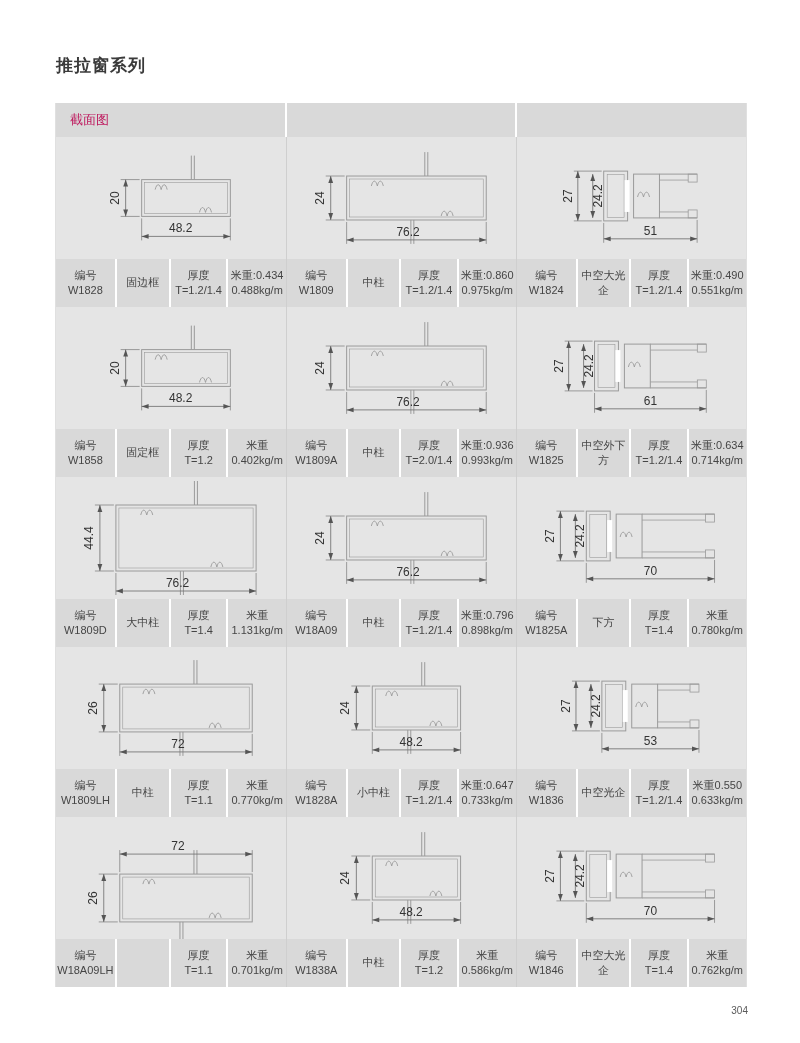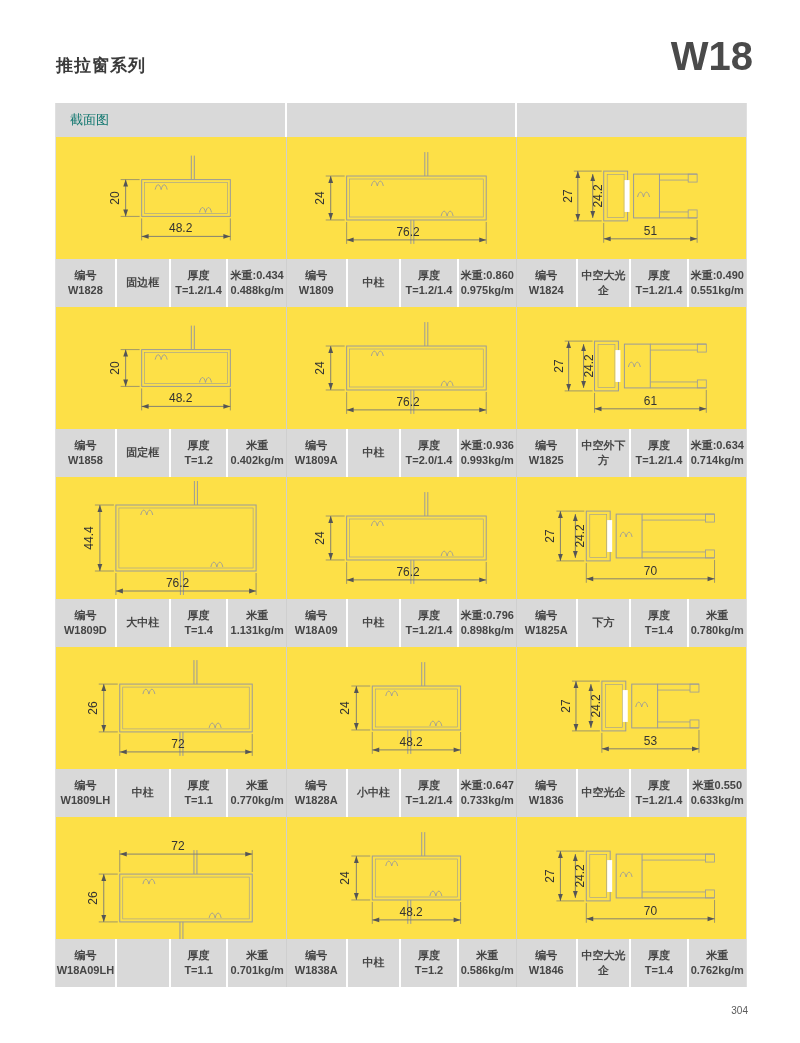--- a/index.html
+++ b/index.html
@@ -7,40 +7,39 @@
   .page{position:absolute;inset:0;background:#fff;overflow:hidden;}
 
   
   .hdr{position:absolute;left:55px;right:47px;top:40px;height:50px;}
   .series-title{position:absolute;left:1px;top:14px;font-size:17px;font-weight:bold;letter-spacing:1px;color:#3a3a3a;}
   .series-code{position:absolute;right:0;top:-6px;font-size:40px;font-weight:800;color:#4a4a4a;letter-spacing:0;}
 
   
   .tbl{position:absolute;left:55px;top:103px;width:690px;border:1px solid #e0e0e0;border-top:none;border-bottom:none;}
   .thead{display:grid;grid-template-columns:1fr 1fr 1fr;gap:2px;background:#fff;}
-  .thead-cell{background:#d9d9d9;height:34px;line-height:34px;font-size:13px;color:#0f766e;padding-left:14px;box-sizing:border-box;}
+  .thead-cell{background:#d9d9d9;height:34px;line-height:34px;font-size:13px;color:#be185d;padding-left:14px;box-sizing:border-box;}
   .grid{display:grid;grid-template-columns:1fr 1fr 1fr;}
-  .cell{background:#fde047;}
+  .cell{background:#e5e5e5;}
   .cell:not(:nth-child(3n+1)){border-left:1px solid #cfcfcf;}
   .diagram{height:122px;position:relative;}
   .diagram svg{display:block;width:100%;height:122px;}
-  .info{display:grid;grid-template-columns:1.06fr .94fr 1fr 1.04fr;gap:2px;background:#fff;height:48px;font-weight:bold;}
+  .info{display:grid;grid-template-columns:1.06fr .94fr 1fr 1.04fr;gap:2px;background:#fff;height:48px;}
   .info-cell{background:#d9d9d9;display:flex;flex-direction:column;align-items:center;justify-content:center;font-size:11px;line-height:1.4;color:#454545;text-align:center;}
   svg text{font-family:"Liberation Sans","DejaVu Sans",sans-serif;}
 
   .page-number{position:absolute;right:52px;top:1005px;font-size:10px;font-weight:normal;color:#5a5a5a;}
 </style>
 </head>
 <body>
 
 <div class="page">
 
   <div class="hdr">
     <div class="series-title">推拉窗系列</div>
-    <div class="series-code">W18</div>
   </div>
 
   <div class="tbl">
     <div class="thead">
       <div class="thead-cell">截面图</div>
       <div class="thead-cell"></div>
       <div class="thead-cell"></div>
     </div>
     <div class="grid">
   <div class="cell">

